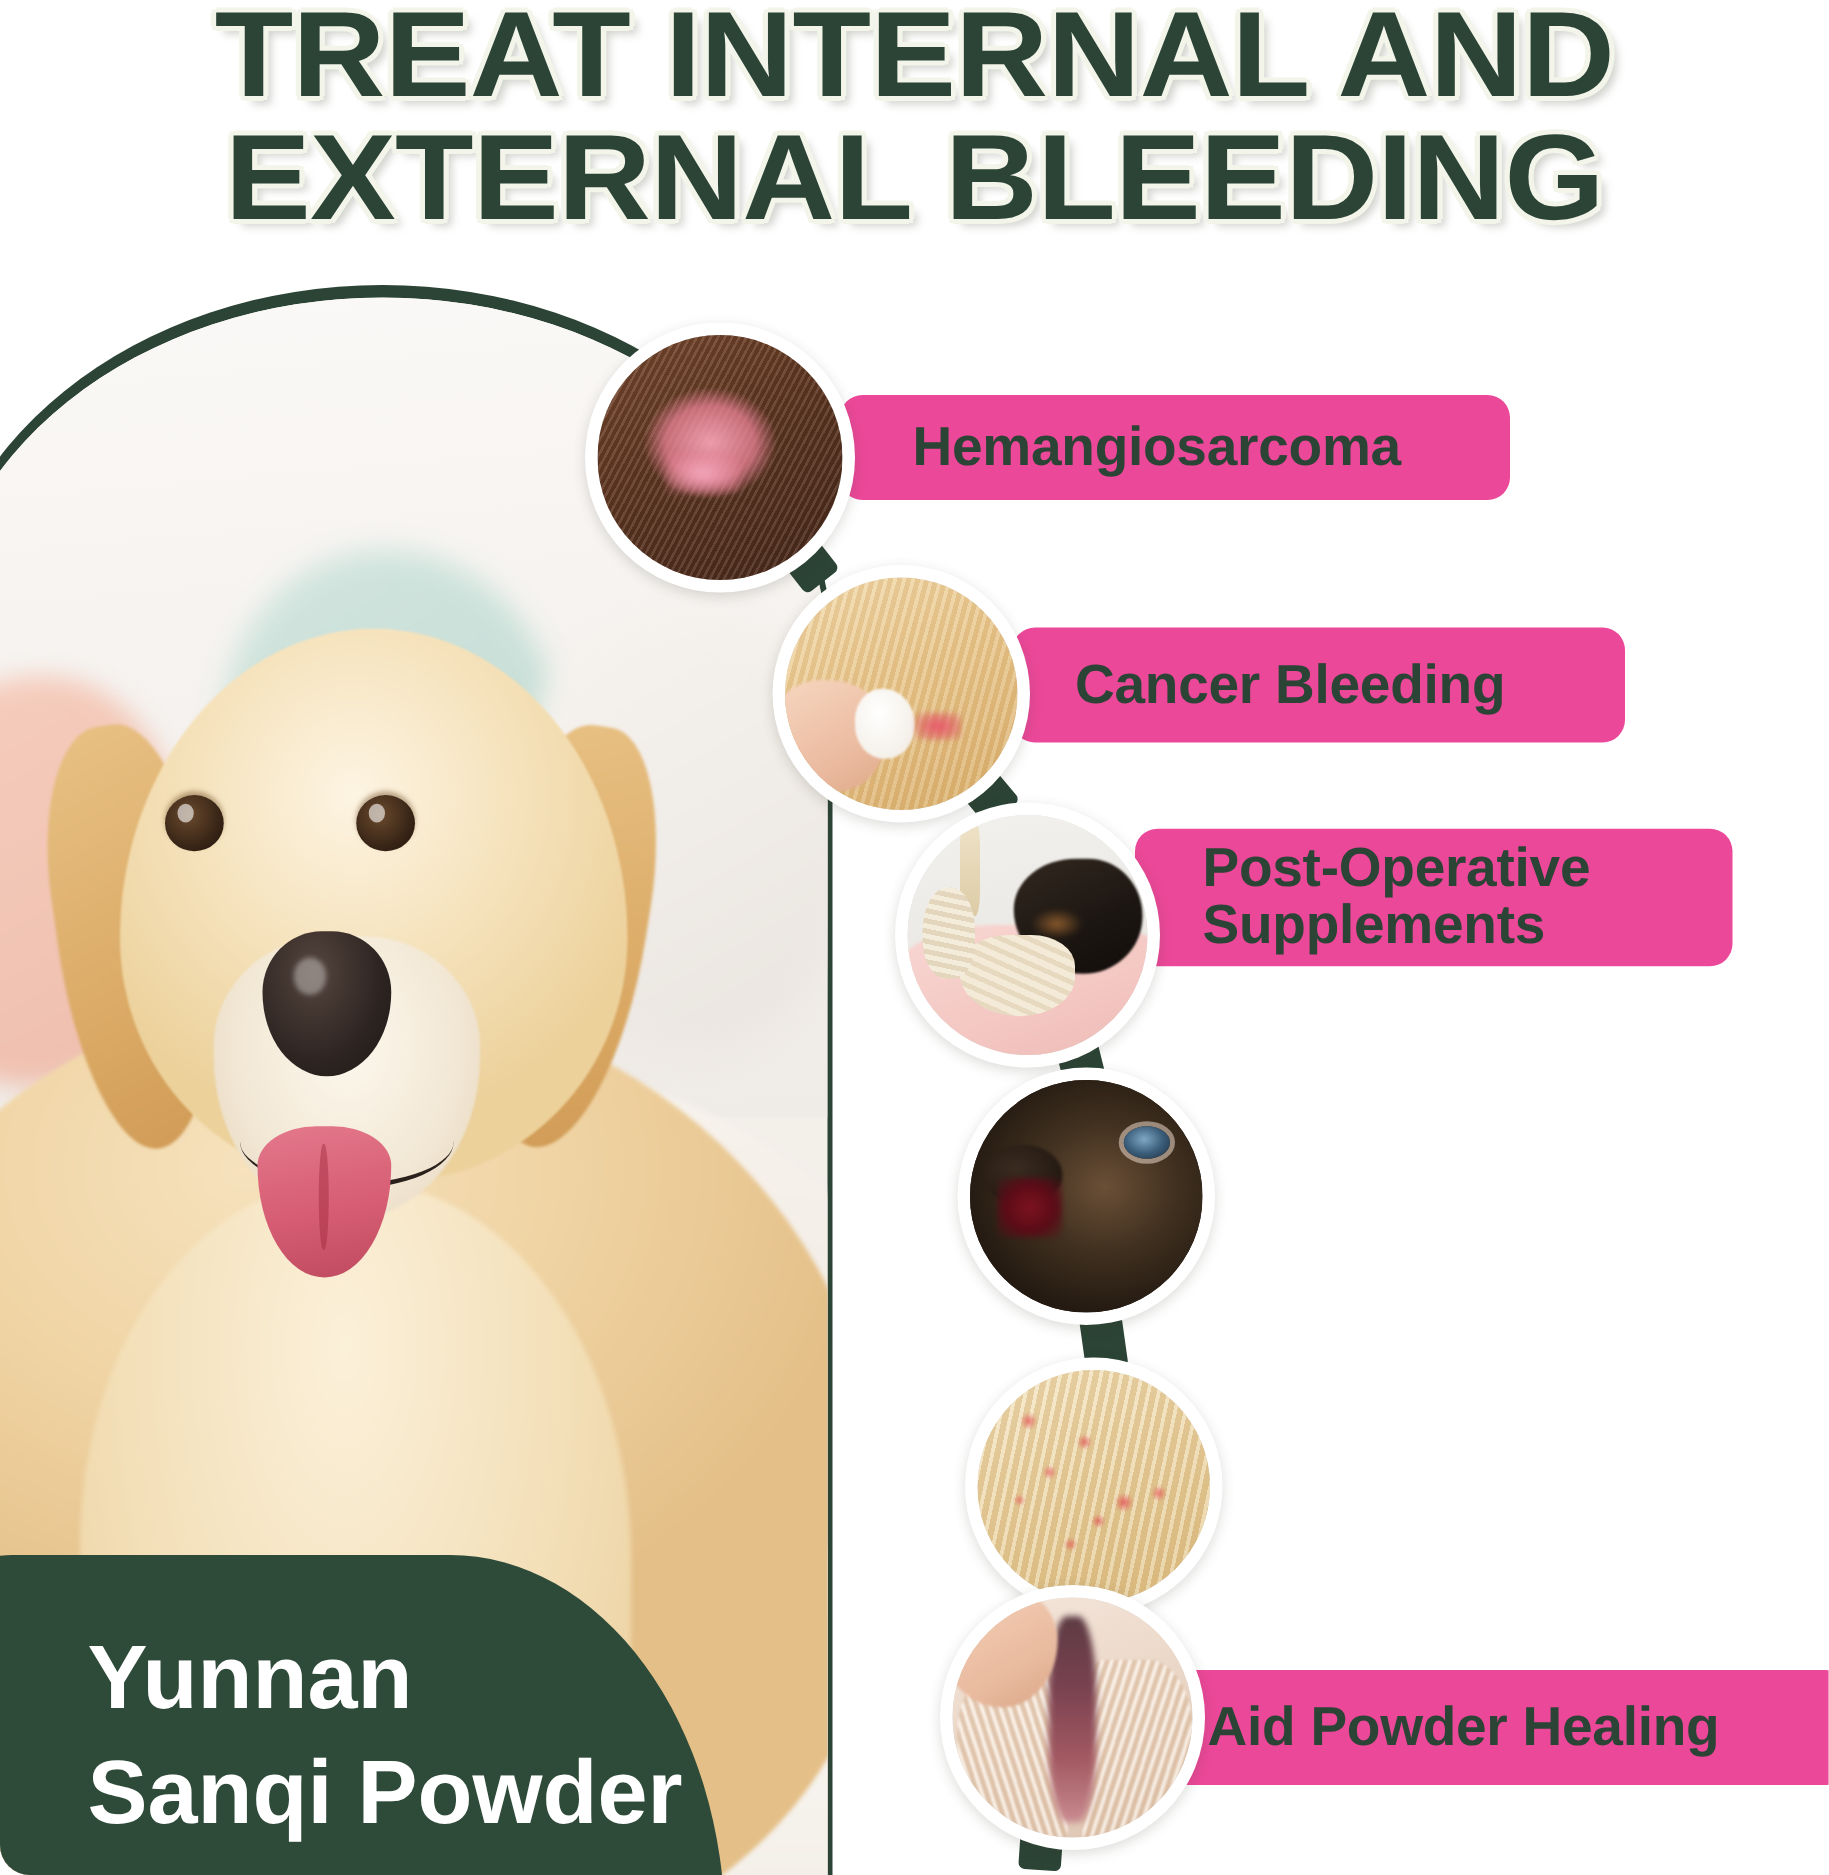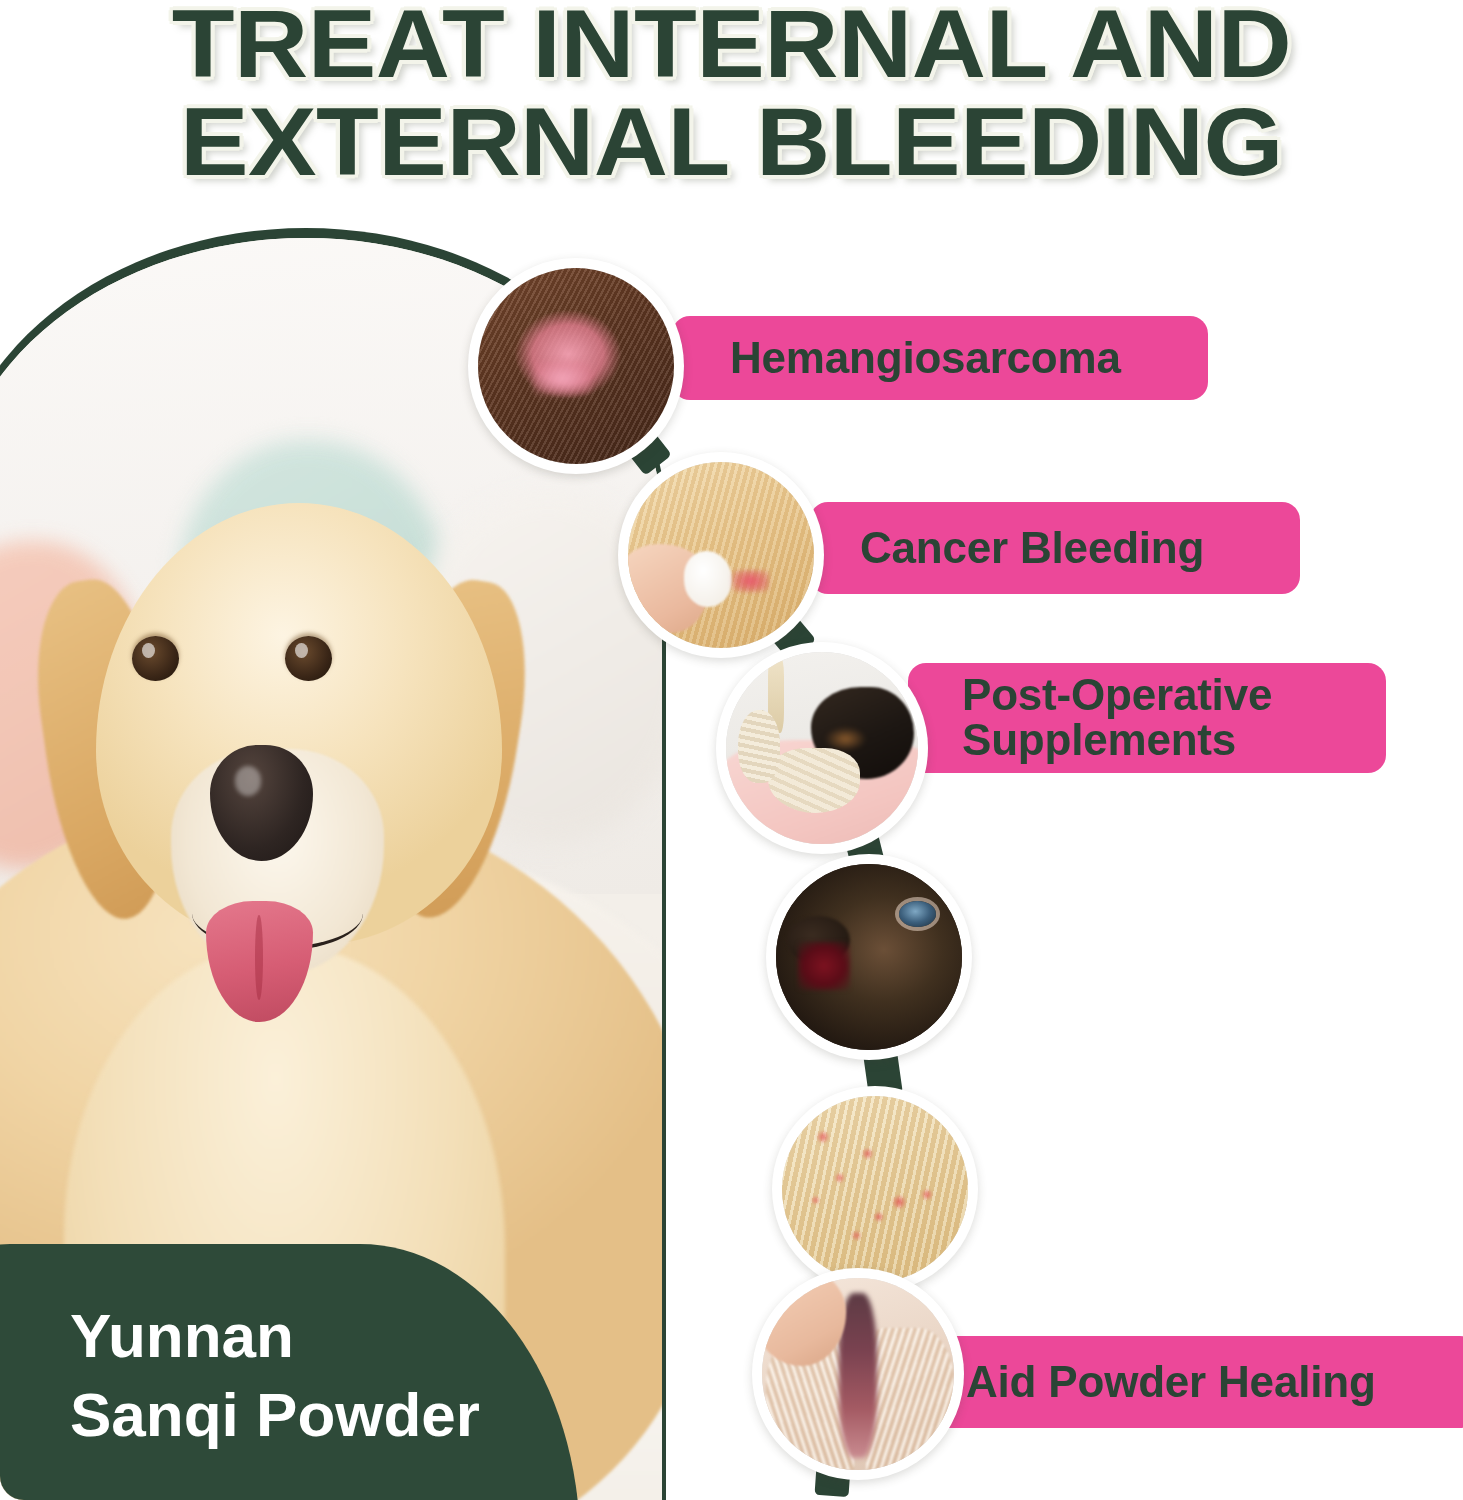--- a/index.html
+++ b/index.html
@@ -381,21 +381,21 @@
     width:640px; height:300px;
     background:#2e4a39;
     border-radius:70px 220px 0 0 / 60px 300px 0 0;
     z-index:45;
   }
   .banner .btxt {
     position:absolute;
     left:130px; top:52px;
     color:#ffffff;
     font-weight:bold;
-    font-size:62px;
+    font-size:72px;
     line-height:1.28;
     white-space:pre-line;
   }
 </style>
 </head>
 <body>
 
 <div id="poster">
 
   <div class="hero-wrap">

